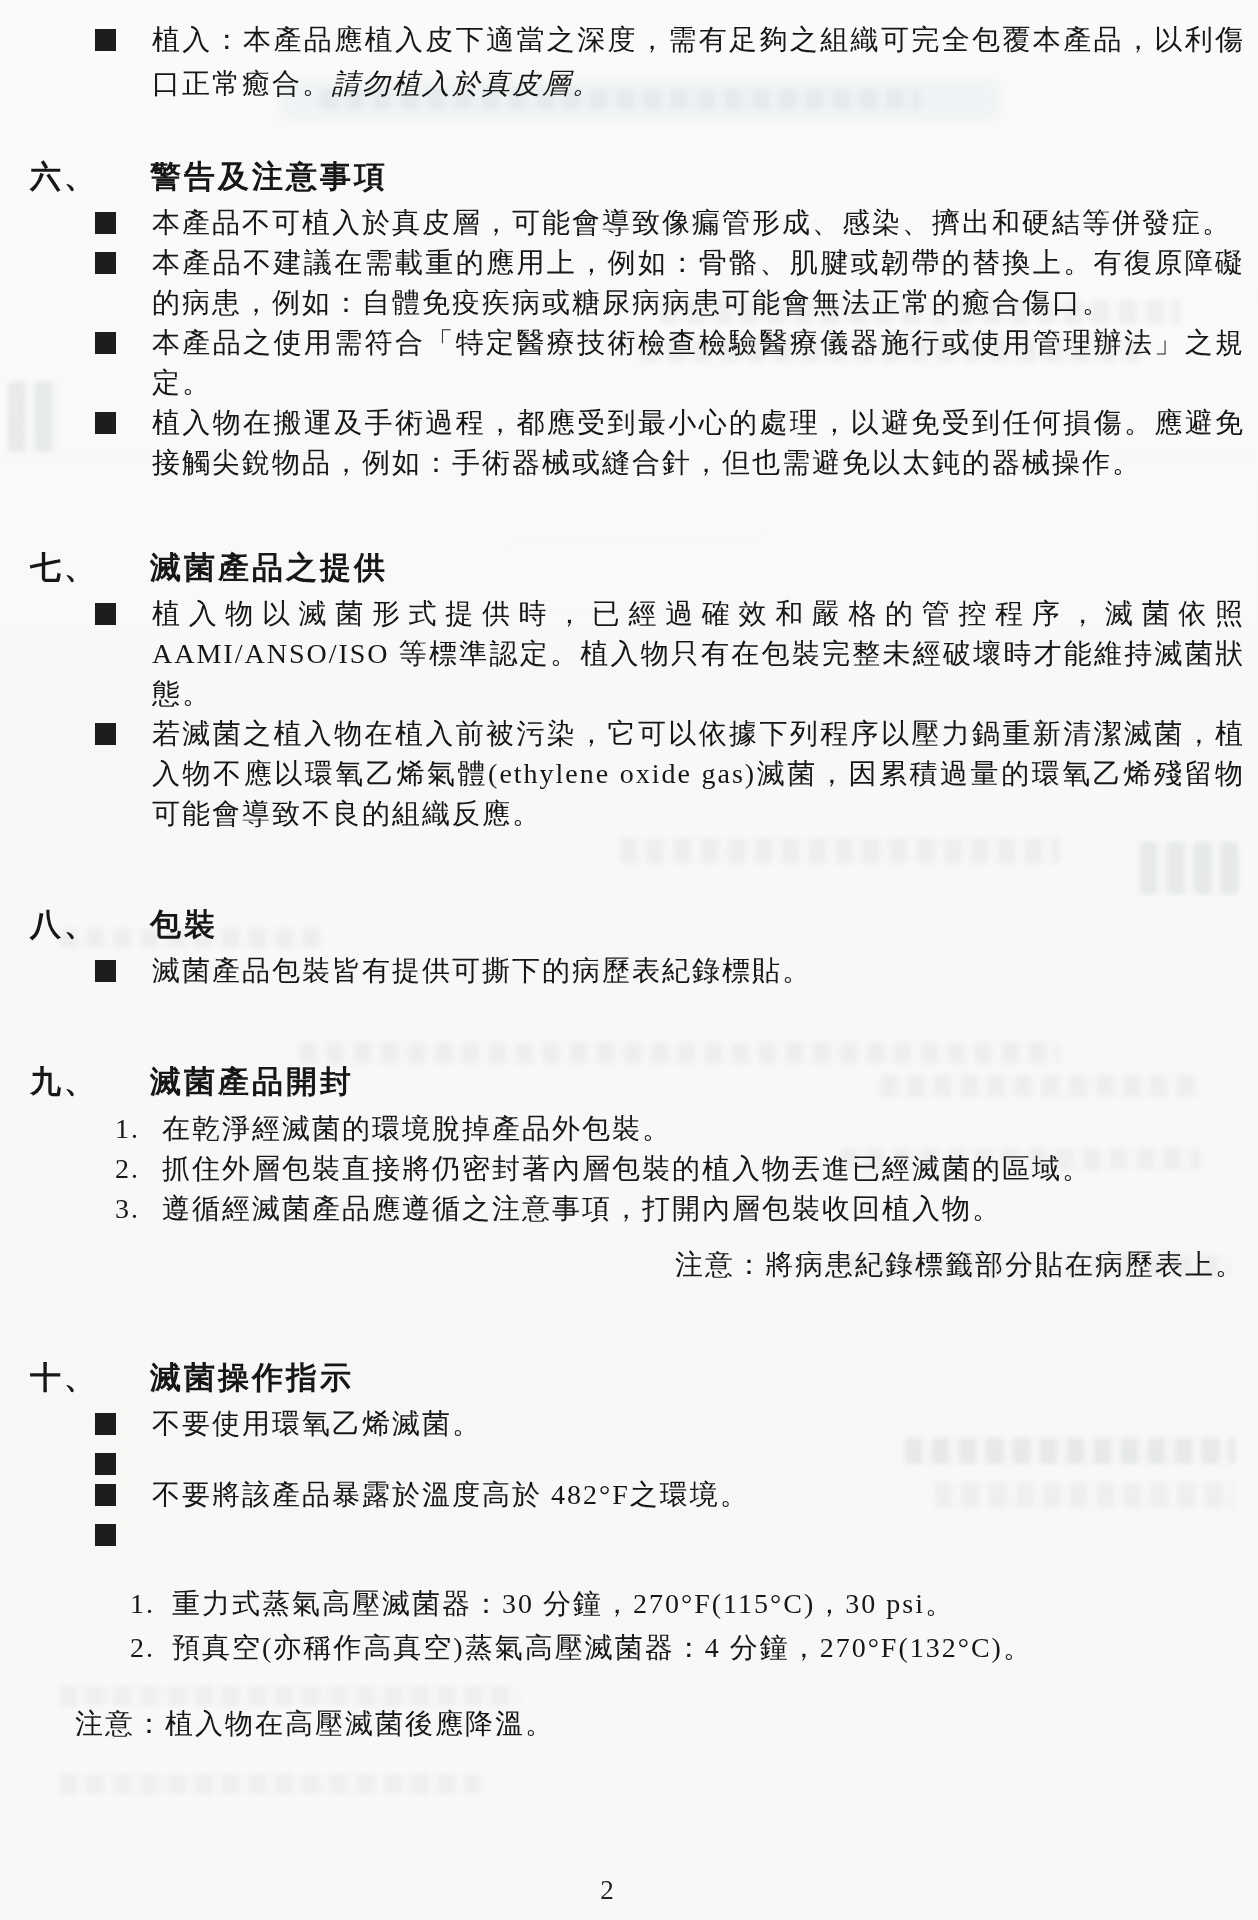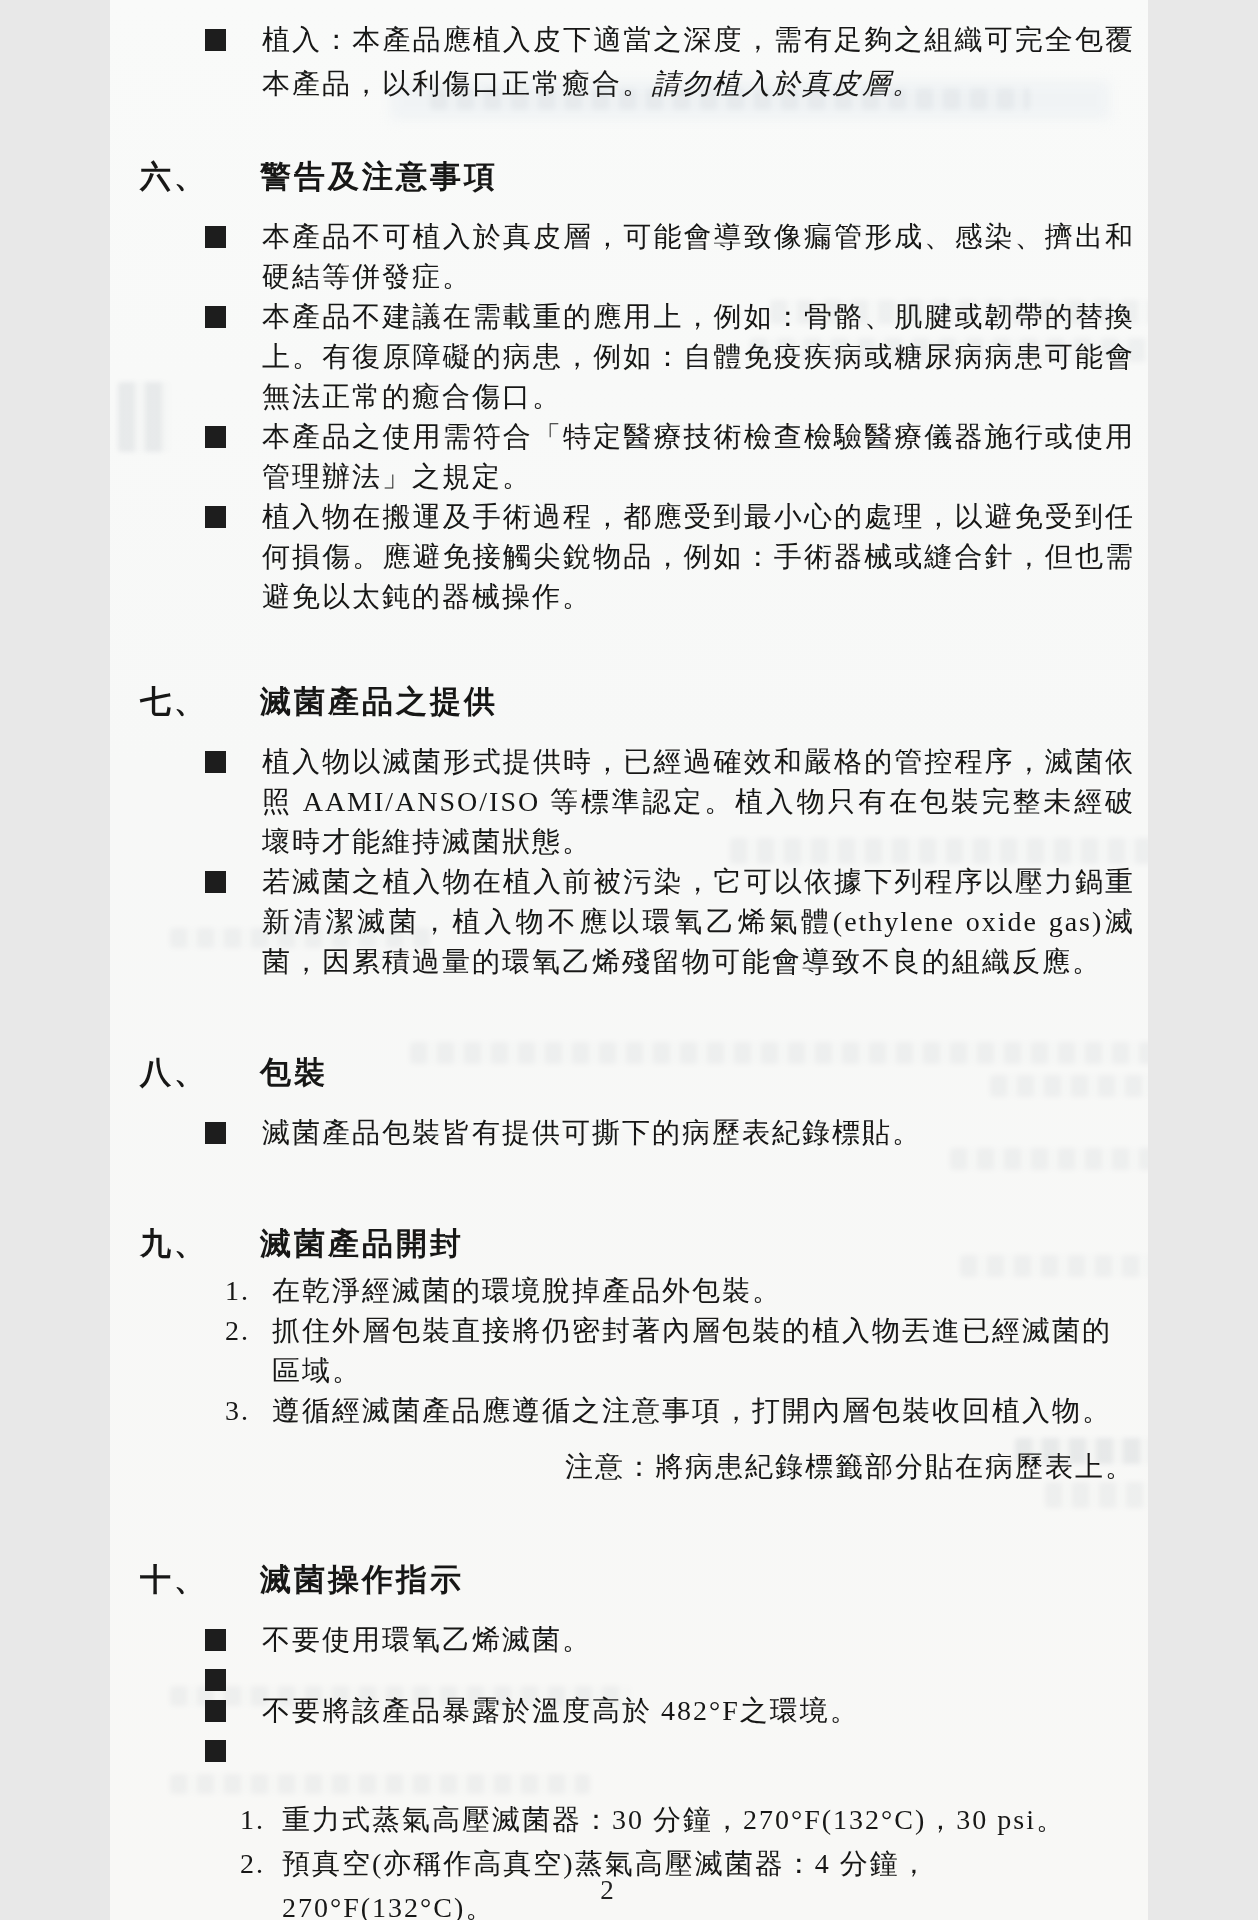--- a/index.html
+++ b/index.html
@@ -1,18 +1,18 @@
 <!DOCTYPE html>
 <html lang="zh-Hant"><head>
 <meta charset="utf-8">
 <style>
   html,body{margin:0;padding:0;background:#e8e8e8;}
   .page{
     position:relative;
-    width:1038px;height:1920px;
+    width:1258px;height:1920px;
     margin:0 auto;
     background:linear-gradient(180deg,#f9faf9 0%,#f7f8f7 40%,#f8f8f6 100%);
     font-family:"Liberation Serif","DejaVu Serif",serif;
     color:#171716;
     overflow:hidden;
   }
   .doc{position:absolute;inset:0;padding:18px 13px 0 30px;z-index:2;}
 
   
   .body-text{font-size:28px;line-height:40px;letter-spacing:2px;}
@@ -22,21 +22,21 @@
   
   .intro-row{display:flex;line-height:44px;}
   .intro-row .marker-col{width:57px;flex:0 0 57px;padding-left:65px;box-sizing:content-box;}
 
   
   .sec-head{display:flex;align-items:baseline;font-weight:bold;font-size:31px;line-height:42px;letter-spacing:3px;}
   .sec-num{width:120px;flex:0 0 120px;}
   .sec-title{flex:1;}
 
   
-  .bullets{margin-top:19px;}
+  .bullets{margin-top:5px;}
   .bullet-row{display:flex;}
   .bullet-row .marker-col{width:57px;flex:0 0 57px;margin-left:65px;}
   .sq{display:block;width:21px;height:22px;background:#1d1d1d;margin-top:9px;}
   .intro-row .sq{margin-top:11px;}
   .bullet-text{flex:1;}
 
   
   .steps{margin-top:6px;}
   .step-row{display:flex;padding-left:85px;}
   .step-num{width:47px;flex:0 0 47px;font-size:28px;line-height:40px;}
@@ -211,21 +211,21 @@
       </div>
       <div class="bullet-row">
         <span class="marker-col">
             <span class="sq"></span>
           </span>
       </div>
     </div>
     <div class="methods body-text">
       <div class="method-row">
         <span class="method-num">1.</span>
-        <span class="method-text">重力式蒸氣高壓滅菌器：30 分鐘，270°F(132°C)，30 psi。</span>
+        <span class="method-text">重力式蒸氣高壓滅菌器：30 分鐘，270°F(115°C)，30 psi。</span>
       </div>
       <div class="method-row">
         <span class="method-num">2.</span>
         <span class="method-text">預真空(亦稱作高真空)蒸氣高壓滅菌器：4 分鐘，270°F(132°C)。</span>
       </div>
     </div>
     <div class="note-10 body-text" style="font-weight:bold;font-weight:normal;">注意：植入物在高壓滅菌後應降溫。</div>
 
   </div>
 

